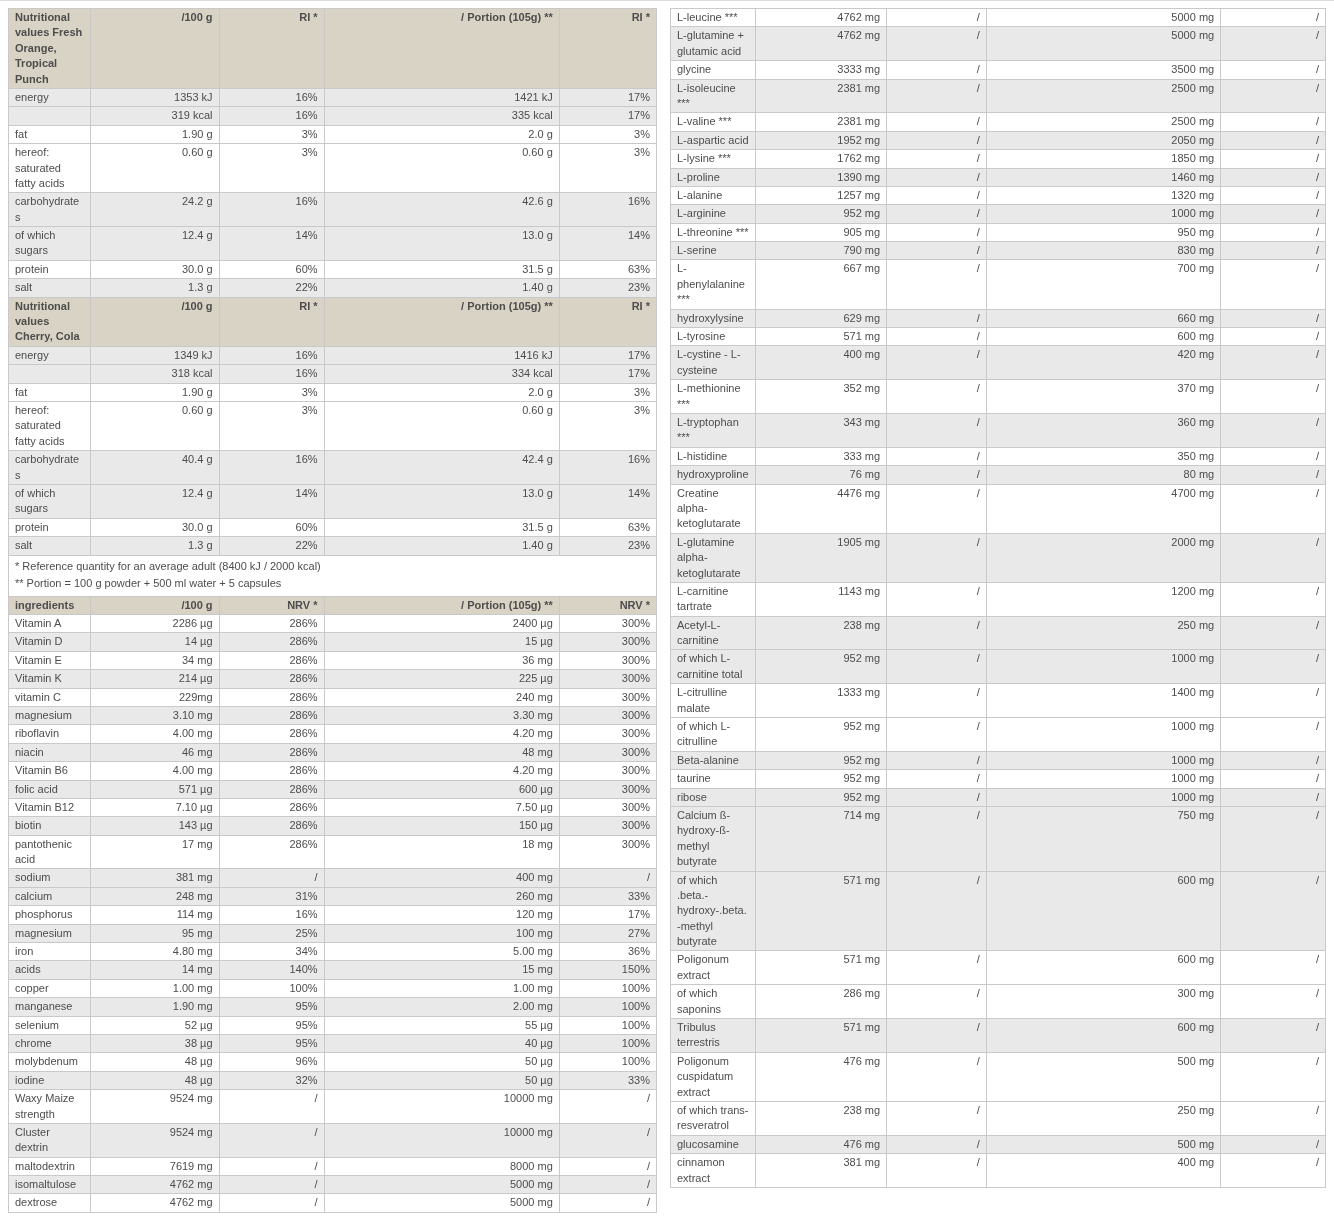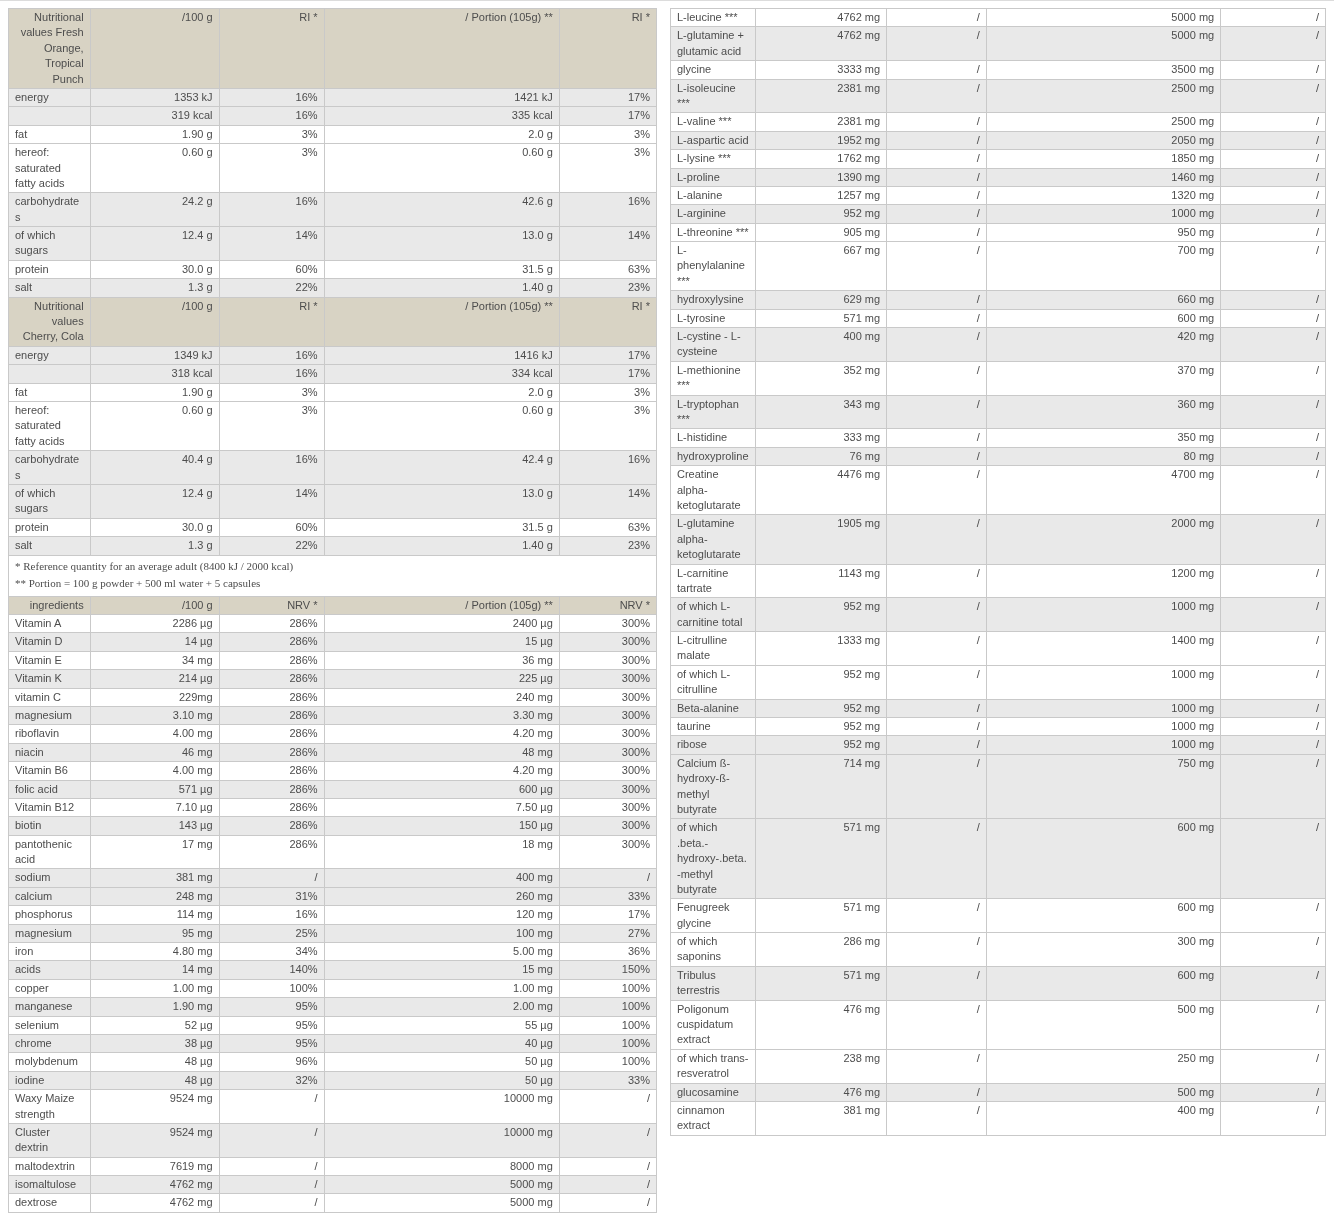--- a/index.html
+++ b/index.html
@@ -21,31 +21,30 @@
   table.nv td{
     border:1px solid #c9c9c9;
     padding:1px 6px;
     line-height:1.4;
     vertical-align:top;
     overflow-wrap:break-word;
     word-wrap:break-word;
   }
   tr.hdr td{
     background:#d8d3c4;
-    font-weight:normal;
-    text-align:right;
+    font-weight:bold;
   }
   tr.g td{background:#e9e9e9;}
   td.lbl{text-align:left;}
   td.num{text-align:right;}
   tr.fnote-row td{
     background:#ffffff;
     padding:2px 6px 4px 6px;
   }
-  .fnote-line{line-height:1.55;font-family:Liberation Serif, serif;}
+  .fnote-line{line-height:1.55;}
 </style>
 </head>
 <body>
 
 <div class="top-divider"></div>
 
 <div class="wrap">
   <div class="col-left">
     <table class="nv">
       <colgroup>
@@ -488,20 +487,27 @@
             <td class="num">1000 mg</td>
             <td class="num">/</td>
           </tr>
           <tr class="">
             <td class="lbl">L-threonine ***</td>
             <td class="num">905 mg</td>
             <td class="num">/</td>
             <td class="num">950 mg</td>
             <td class="num">/</td>
           </tr>
+          <tr class="g">
+            <td class="lbl">L-serine</td>
+            <td class="num">790 mg</td>
+            <td class="num">/</td>
+            <td class="num">830 mg</td>
+            <td class="num">/</td>
+          </tr>
           <tr class="">
             <td class="lbl">L-phenylalanine ***</td>
             <td class="num">667 mg</td>
             <td class="num">/</td>
             <td class="num">700 mg</td>
             <td class="num">/</td>
           </tr>
           <tr class="g">
             <td class="lbl">hydroxylysine</td>
             <td class="num">629 mg</td>
@@ -566,20 +572,27 @@
             <td class="num">/</td>
           </tr>
           <tr class="">
             <td class="lbl">L-carnitine tartrate</td>
             <td class="num">1143 mg</td>
             <td class="num">/</td>
             <td class="num">1200 mg</td>
             <td class="num">/</td>
           </tr>
           <tr class="g">
+            <td class="lbl">Acetyl-L-carnitine</td>
+            <td class="num">238 mg</td>
+            <td class="num">/</td>
+            <td class="num">250 mg</td>
+            <td class="num">/</td>
+          </tr>
+          <tr class="g">
             <td class="lbl">of which L-carnitine total</td>
             <td class="num">952 mg</td>
             <td class="num">/</td>
             <td class="num">1000 mg</td>
             <td class="num">/</td>
           </tr>
           <tr class="">
             <td class="lbl">L-citrulline malate</td>
             <td class="num">1333 mg</td>
             <td class="num">/</td>
@@ -622,21 +635,21 @@
             <td class="num">/</td>
           </tr>
           <tr class="g">
             <td class="lbl">of which .beta.-hydroxy-.beta.-methyl butyrate</td>
             <td class="num">571 mg</td>
             <td class="num">/</td>
             <td class="num">600 mg</td>
             <td class="num">/</td>
           </tr>
           <tr class="">
-            <td class="lbl">Fenugreek glycine</td>
+            <td class="lbl">Poligonum extract</td>
             <td class="num">571 mg</td>
             <td class="num">/</td>
             <td class="num">600 mg</td>
             <td class="num">/</td>
           </tr>
           <tr class="">
             <td class="lbl">of which saponins</td>
             <td class="num">286 mg</td>
             <td class="num">/</td>
             <td class="num">300 mg</td>

